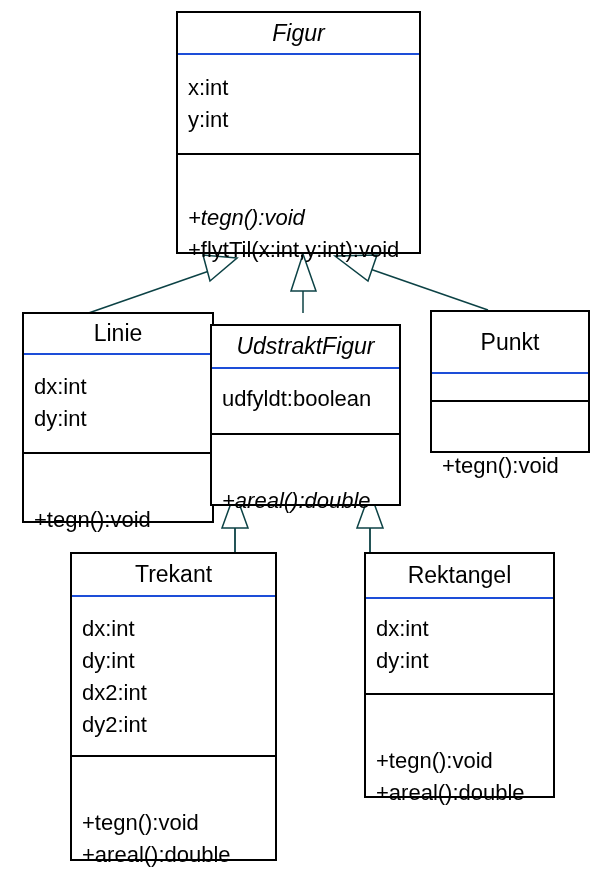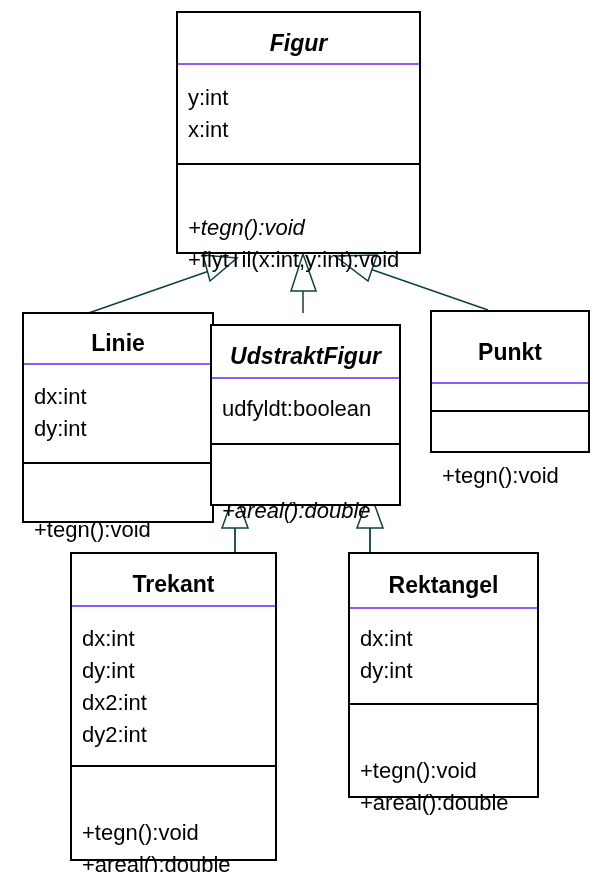--- a/index.html
+++ b/index.html
@@ -26,28 +26,27 @@
     position: absolute;
     box-sizing: border-box;
     border: 2px solid #000000;
     background: #ffffff;
     z-index: 1;
     display: flex;
     flex-direction: column;
   }
   .uml-title {
     box-sizing: border-box;
-    border-bottom: 2px solid #8b5cf6;
+    border-bottom: 2px solid #1d4ed8;
     display: flex;
     align-items: center;
     justify-content: center;
-    font-weight: bold;
+    font-weight: normal;
     font-size: 23px;
     flex: 0 0 auto;
-    margin-top: 10px;
   }
   .uml-title.abstract {
     font-style: italic;
   }
   .compartment {
     box-sizing: border-box;
     font-size: 22px;
     line-height: 32px;
     padding: 14px 10px 0 10px;
     white-space: nowrap;
@@ -83,21 +82,21 @@
   #box-punkt     { left:430px; top:310px; width:160px; height:143px; }
   #box-punkt .uml-title        { height:62px; }
   #box-punkt .attrs            { height:28px; padding:0; }
   #box-punkt .methods          { padding-top:16px; }
 
   #box-trekant   { left:70px;  top:552px; width:207px; height:309px; }
   #box-trekant .uml-title      { height:43px; }
   #box-trekant .attrs          { height:160px; padding-top:16px; }
   #box-trekant .methods        { padding-top:18px; }
 
-  #box-rektangel { left:348px; top:552px; width:191px; height:246px; }
+  #box-rektangel { left:364px; top:552px; width:191px; height:246px; }
   #box-rektangel .uml-title    { height:45px; }
   #box-rektangel .attrs        { height:96px; padding-top:14px; }
   #box-rektangel .methods      { padding-top:18px; }
 </style>
 </head>
 <body>
 
 <div id="canvas">
 
   <svg id="connectors" width="602" height="872" viewBox="0 0 602 872">
@@ -111,22 +110,22 @@
     <polygon points="237,258 203,255 210,281" fill="#ffffff" stroke="#0c4245" stroke-width="1.5"></polygon>
     <polygon points="303,254 291,291 316,291" fill="#ffffff" stroke="#0c4245" stroke-width="1.5"></polygon>
     <polygon points="335,256 377,255 368,281" fill="#ffffff" stroke="#0c4245" stroke-width="1.5"></polygon>
     <polygon points="235,492 222,528 248,528" fill="#ffffff" stroke="#0c4245" stroke-width="1.5"></polygon>
     <polygon points="370,492 357,528 383,528" fill="#ffffff" stroke="#0c4245" stroke-width="1.5"></polygon>
   </svg>
 
   <div class="uml-class" id="box-figur">
     <div class="uml-title abstract">Figur</div>
     <div class="compartment attrs">
+      <div class="member-line">x:int</div>
       <div class="member-line">y:int</div>
-      <div class="member-line">x:int</div>
     </div>
     <div class="compartment methods">
       <div class="member-line italic">+tegn():void</div>
       <div class="member-line">+flytTil(x:int,y:int):void</div>
     </div>
   </div>
 
   <div class="uml-class" id="box-linie">
     <div class="uml-title">Linie</div>
     <div class="compartment attrs">

